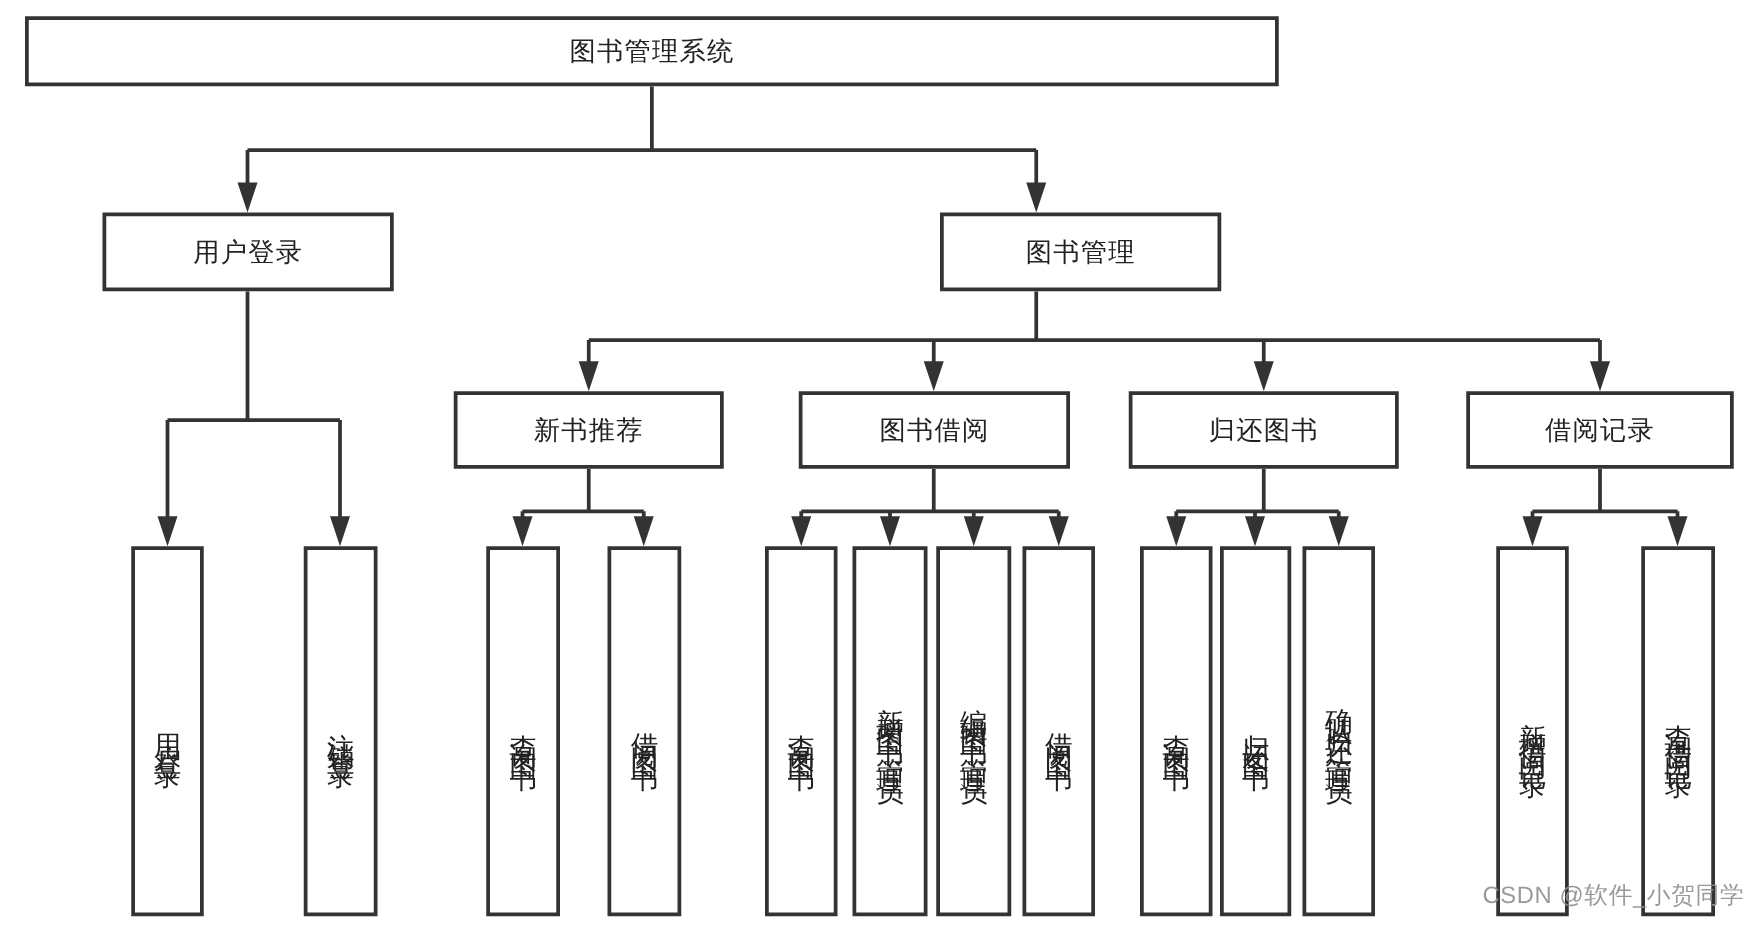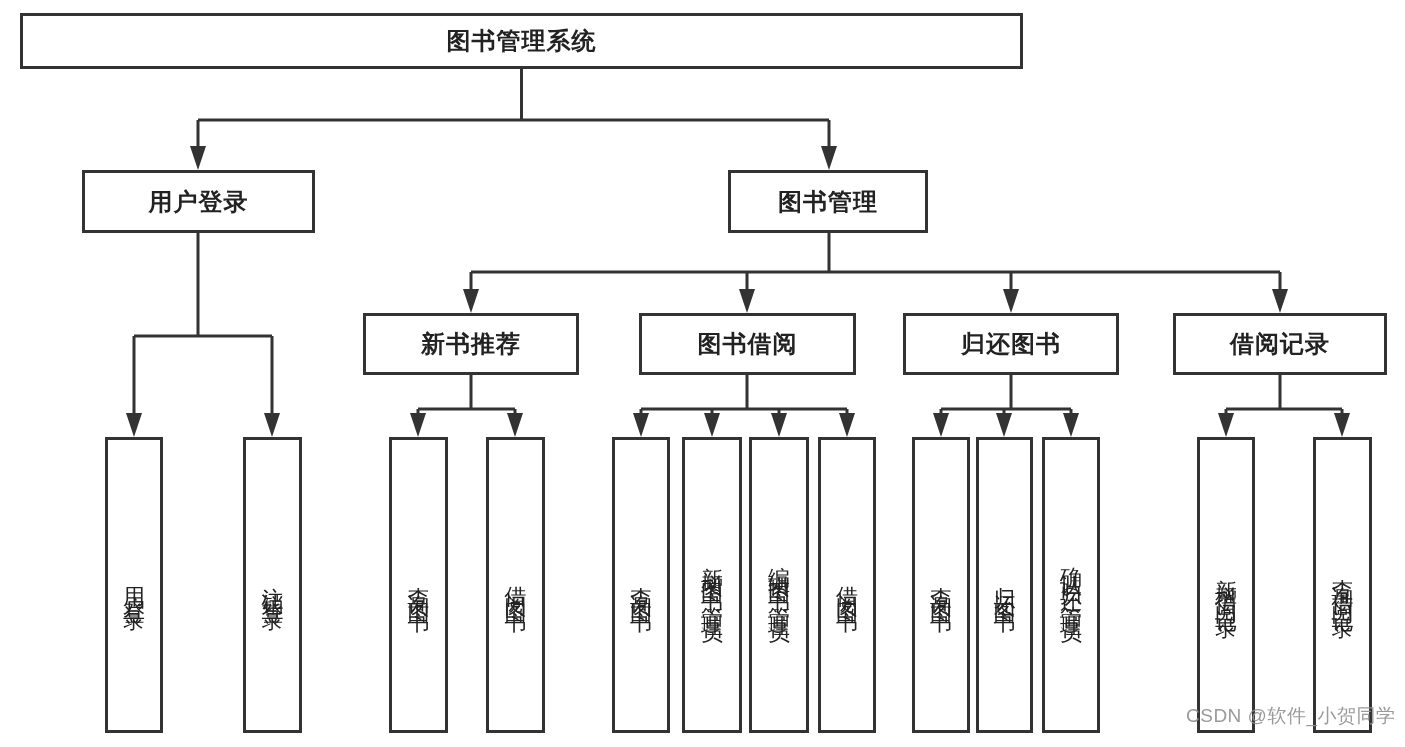--- a/index.html
+++ b/index.html
@@ -21,21 +21,21 @@
     position: absolute;
     box-sizing: border-box;
     border: 3px solid #333333;
     background: #ffffff;
     display: flex;
     align-items: center;
     justify-content: center;
     color: #222222;
     z-index: 1;
   }
-  .node.h { font-size: 24px; letter-spacing: 1px; font-weight: bold; }
+  .node.h { font-size: 21px; letter-spacing: 1px; }
   .node.leaf { top: 437px; height: 296px; }
   .node.leaf .vtext {
     writing-mode: vertical-rl;
     text-orientation: mixed;
     font-size: 22px;
     line-height: 1;
     letter-spacing: 8px;
     white-space: nowrap;
     color: #222222;
   }
@@ -45,21 +45,21 @@
     top: 703px;
     z-index: 2;
     font-size: 19px;
     color: rgba(145,145,145,0.92);
     letter-spacing: 0.5px;
     white-space: nowrap;
   }
   
   #n-root            { left: 20px;   top: 13px;  width: 1003px; height: 56px; }
   #n-user-login      { left: 82px;   top: 170px; width: 233px;  height: 63px; }
-  #n-book-mgmt       { left: 728px;  top: 170px; width: 200px;  height: 63px; text-align: right; }
+  #n-book-mgmt       { left: 752px;  top: 170px; width: 225px;  height: 63px; text-align: right; }
   #n-new-book-rec    { left: 363px;  top: 313px; width: 216px;  height: 62px; }
   #n-book-borrow     { left: 639px;  top: 313px; width: 217px;  height: 62px; }
   #n-current-borrow  { left: 903px;  top: 313px; width: 216px;  height: 62px; }
   #n-borrow-records  { left: 1173px; top: 313px; width: 214px;  height: 62px; }
   #l-user-login      { left: 105px;  width: 58px; }
   #l-logout          { left: 243px;  width: 59px; }
   #l-query-book-1    { left: 389px;  width: 59px; }
   #l-borrow-book-1   { left: 486px;  width: 59px; }
   #l-query-book-2    { left: 612px;  width: 58px; }
   #l-add-book        { left: 682px;  width: 60px; }

